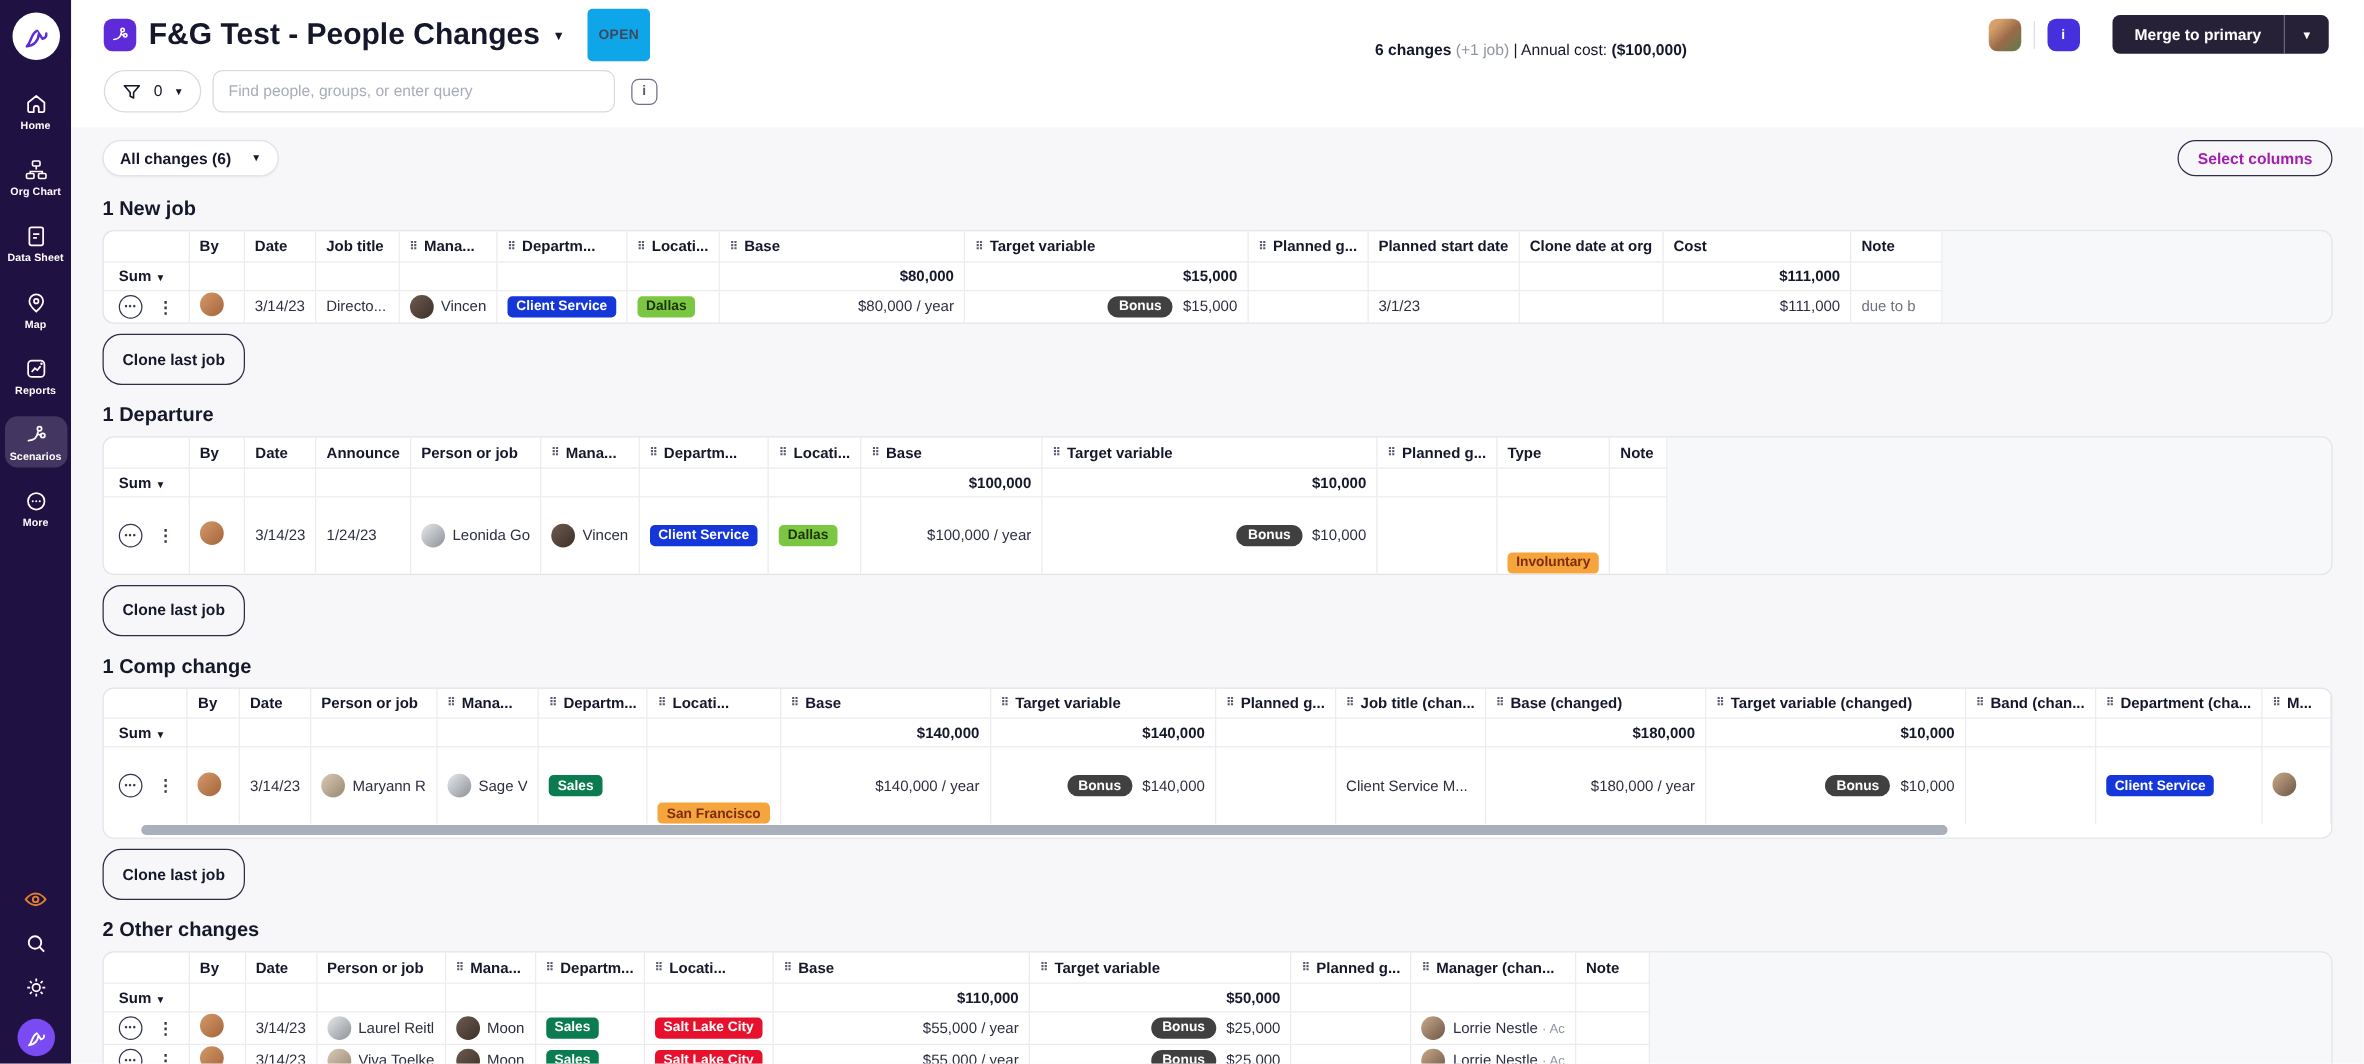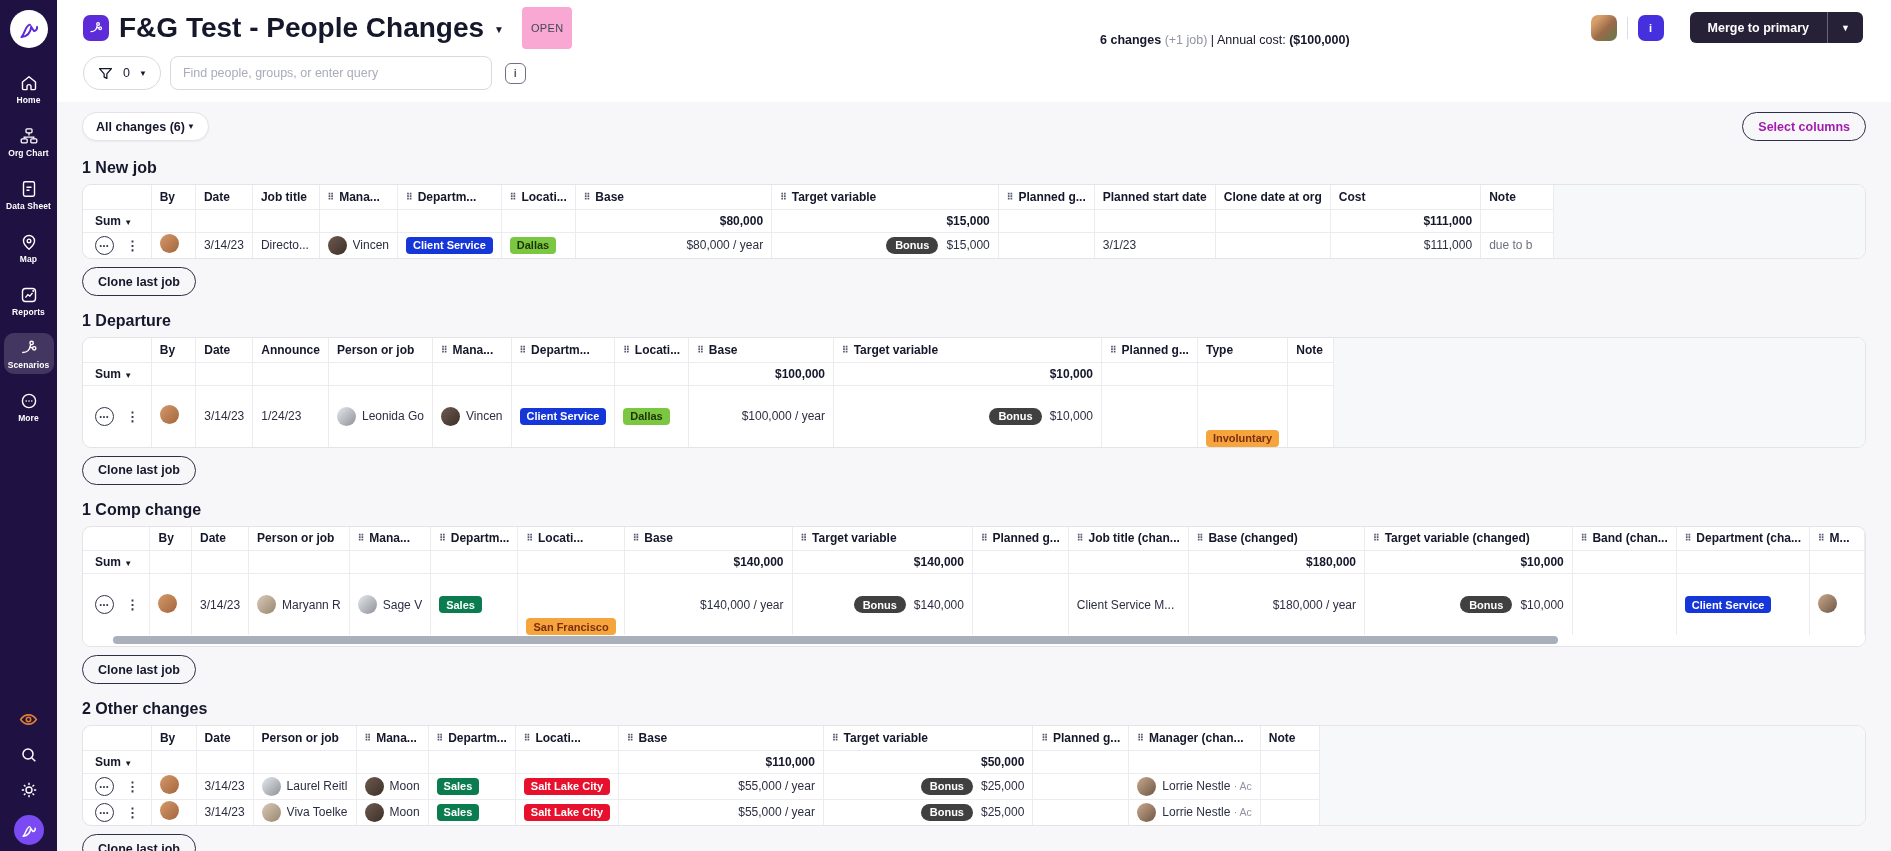--- a/index.html
+++ b/index.html
@@ -16,23 +16,23 @@
   .nav-item.active { background:rgba(255,255,255,.16); }
   .sidebar-spacer { flex:1; }
   .side-bottom { display:flex; flex-direction:column; gap:15px; align-items:center; }
   .logo-circle.sm { width:30px; height:30px; background:#7a4af2; margin:0; }
 
   
   .main { flex:1; min-width:0; display:flex; flex-direction:column; background:#fff; }
   .topbar { padding:9px 28px 0 26px; position:relative; }
   .title-row { display:flex; align-items:center; height:37px; }
   .scn-badge { width:26px; height:26px; border-radius:7px; background:#5e2bd9; display:flex; align-items:center; justify-content:center; margin-right:10px; flex:none; }
-  .page-title { font-size:28px; font-weight:700; }
+  .page-title { font-size:24px; font-weight:700; }
   .title-caret { margin:3px 4px 0 10px; font-size:10px; color:#15172b; }
-  .open-badge { background:#f9a8d4; color:#43465a; font-size:11px; font-weight:400; padding:15px 9px; border-radius:4px; margin-left:14px; letter-spacing:.3px; }
+  .open-badge { background:#0ea5e9; color:#43465a; font-size:11px; font-weight:700; padding:15px 9px; border-radius:4px; margin-left:14px; letter-spacing:.3px; }
   .summary { position:absolute; left:1043px; top:33px; font-size:12.5px; white-space:nowrap; }
   .summary .muted { color:#9093a3; }
   .top-right { margin-left:auto; display:flex; align-items:center; gap:10px; }
   .avatar-photo { width:26px; height:26px; border-radius:7px; background:linear-gradient(135deg,#d7a06b 20%,#9a6a4a 55%,#5f7a4a); }
   .vdiv { width:1px; height:22px; background:#dcdce2; }
   .user-badge { width:26px; height:26px; border-radius:7px; background:#4630dd; color:#fff; font-size:11px; font-weight:700; display:flex; align-items:center; justify-content:center; }
   .merge-group { display:flex; margin-left:16px; height:31px; border-radius:6px; overflow:hidden; background:#272138; color:#fff; cursor:pointer; }
   .merge-main { padding:0 18px; font-size:12.5px; font-weight:700; display:flex; align-items:center; }
   .merge-caret { width:36px; display:flex; align-items:center; justify-content:center; border-left:1px solid rgba(255,255,255,.3); font-size:9px; }
   .tabs { display:flex; gap:24px; margin-top:8px; padding-left:1px; }
@@ -45,21 +45,21 @@
   .filter-pill .cnt { font-size:12.5px; }
   .caret-sm { font-size:8px; color:#15172b; }
   .search-box { margin-left:9px; width:322px; height:34px; border:1px solid #d9d9df; border-radius:8px; display:flex; align-items:center; padding:0 12px; background:#fff; }
   .search-box input { border:none; outline:none; width:100%; font-size:12.5px; font-family:inherit; color:#15172b; background:transparent; }
   .search-box input::placeholder { color:#a9acba; }
   .info-btn { margin-left:13px; width:21px; height:21px; border:1.4px solid #6f7283; border-radius:6px; color:#595c6e; font-size:11px; font-weight:700; display:flex; align-items:center; justify-content:center; cursor:pointer; }
 
   
   .content { flex:1; background:#f7f7f9; padding:10px 25px 0 25px; overflow:hidden; }
   .content-top { display:flex; justify-content:space-between; align-items:center; margin-bottom:18px; }
-  .changes-pill { background:#fff; border:1px solid #e2e2e7; border-radius:16px; height:29px; display:flex; align-items:center; gap:2px; padding:0 13px; font-size:12.5px; font-weight:600; box-shadow:0 1px 2px rgba(20,20,40,.05); cursor:pointer; }
+  .changes-pill { background:#fff; border:1px solid #e2e2e7; border-radius:16px; height:29px; display:flex; align-items:center; gap:16px; padding:0 13px; font-size:12.5px; font-weight:600; box-shadow:0 1px 2px rgba(20,20,40,.05); cursor:pointer; }
   .select-cols { border:1px solid #2c2e47; border-radius:15px; height:29px; padding:0 15px; font-size:12.5px; font-weight:600; display:flex; align-items:center; background:transparent; cursor:pointer; color:#a21caf; font-family:inherit; }
   .section { margin-bottom:16px; }
   .sec-heading { font-size:16px; font-weight:700; margin-bottom:7px; }
   .table-card { background:#fff; border:1px solid #e3e3e8; border-radius:9px; overflow:hidden; }
   table { border-collapse:collapse; table-layout:fixed; }
   th,td { border-right:1px solid #ececf0; border-bottom:1px solid #ececf0; padding:0 8px; font-size:12px; white-space:nowrap; overflow:hidden; text-align:left; font-weight:400; color:#2c2e42; }
   tr.hdr th { height:24px; font-weight:600; color:#15172b; }
   tr.sum td { height:23px; }
   tr.data td { height:26px; }
   tr:last-child td { border-bottom:none; }
@@ -81,21 +81,21 @@
   .name .sfx { color:#9093a3; font-size:10.5px; }
   .chip { display:inline-block; padding:2.5px 7px; border-radius:4px; font-size:11px; font-weight:700; color:#fff; white-space:nowrap; max-width:100%; }
   .chip.c-dept { background:#1536d8; }
   .chip.c-green { background:#7cc742; color:#1d3307; }
   .chip.c-sales { background:#0a7c4f; }
   .chip.c-orange { background:#f6a43c; color:#7c2d12;margin-top:44px; }
   .chip.c-red { background:#e8112d; }
   .chip.c-bonus { background:#404040; border-radius:11px; padding:2.5px 9px; }
   .bonus-cell { display:flex; align-items:center; justify-content:flex-end; gap:8px; }
   .note-cell { color:#6e7182; }
-  .clone-btn { margin-top:8px; border:1px solid #2c2e47; border-radius:15px; height:29px; padding:0 15px; font-size:12.5px; font-weight:600; background:transparent; color:#15172b; font-family:inherit; cursor:pointer;text-align:center; }
+  .clone-btn { margin-top:8px; border:1px solid #2c2e47; border-radius:15px; height:41px; padding:0 15px; font-size:12.5px; font-weight:600; background:transparent; color:#15172b; font-family:inherit; cursor:pointer;text-align:center; }
   .hscroll { height:11px; background:#fff; padding:1px 0 2px; }
   .thumb { height:8px; margin-left:30px; width:1445px; background:#a9afbb; border-radius:4px; }
   svg { display:block; }
 </style>
 </head>
 <body>
 
 <div class="app">
 
   <aside class="sidebar">

